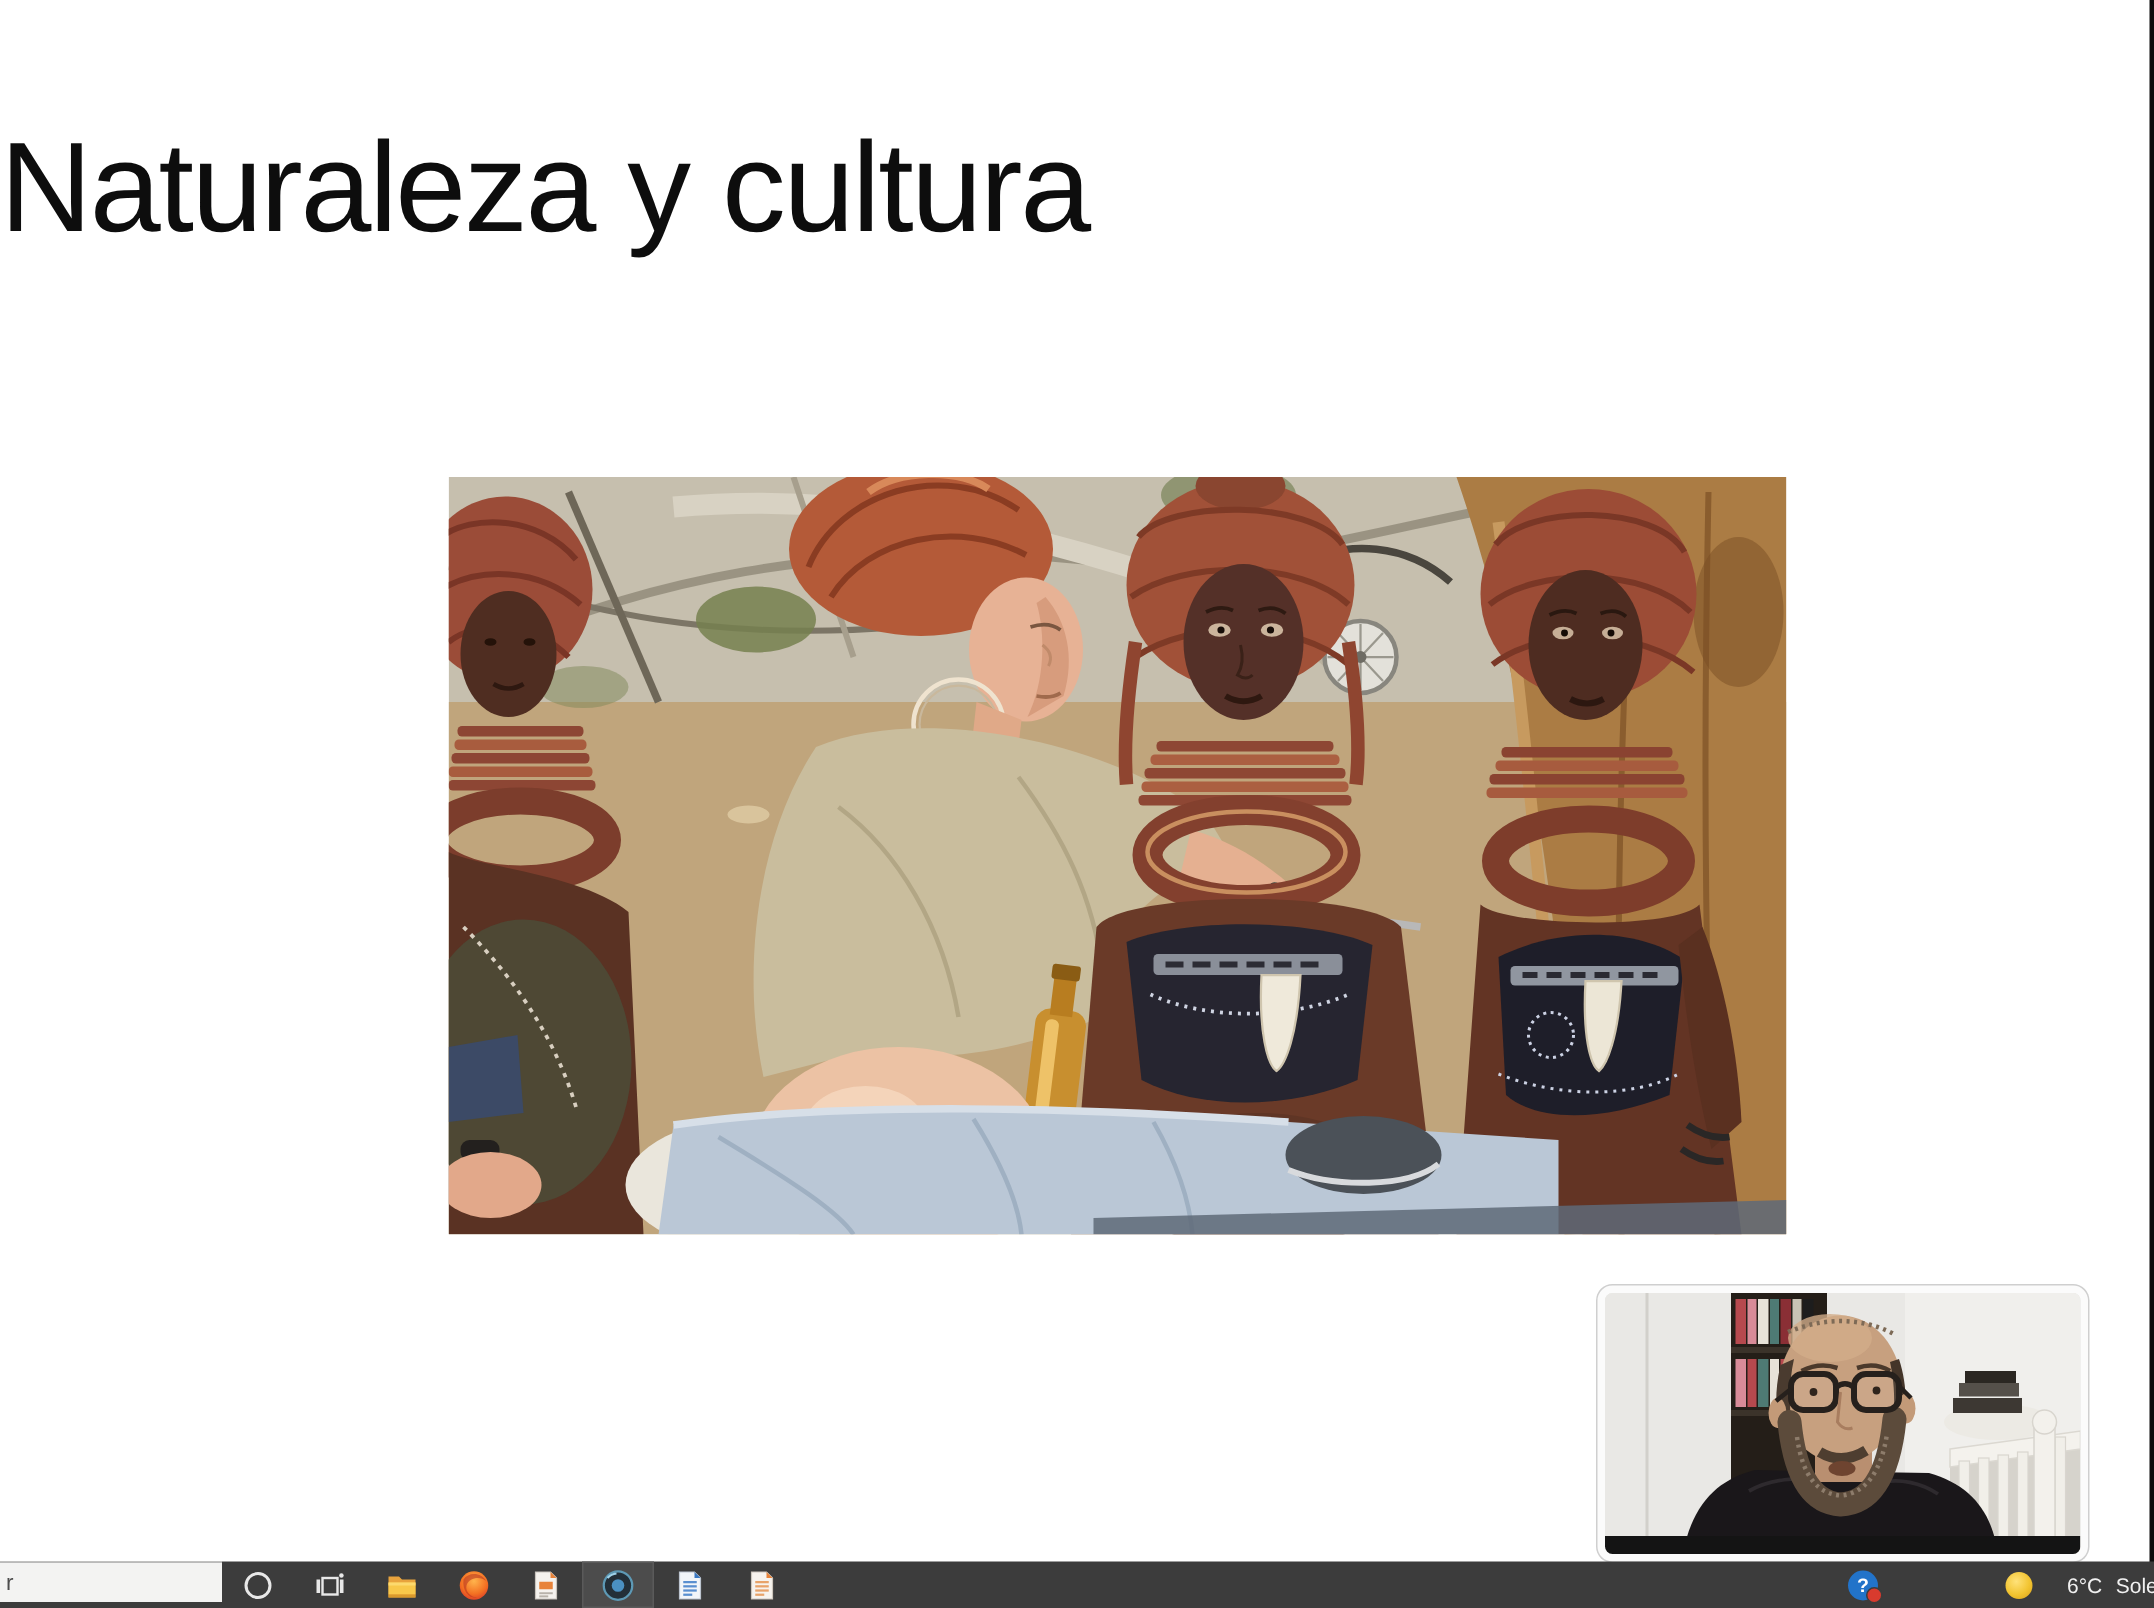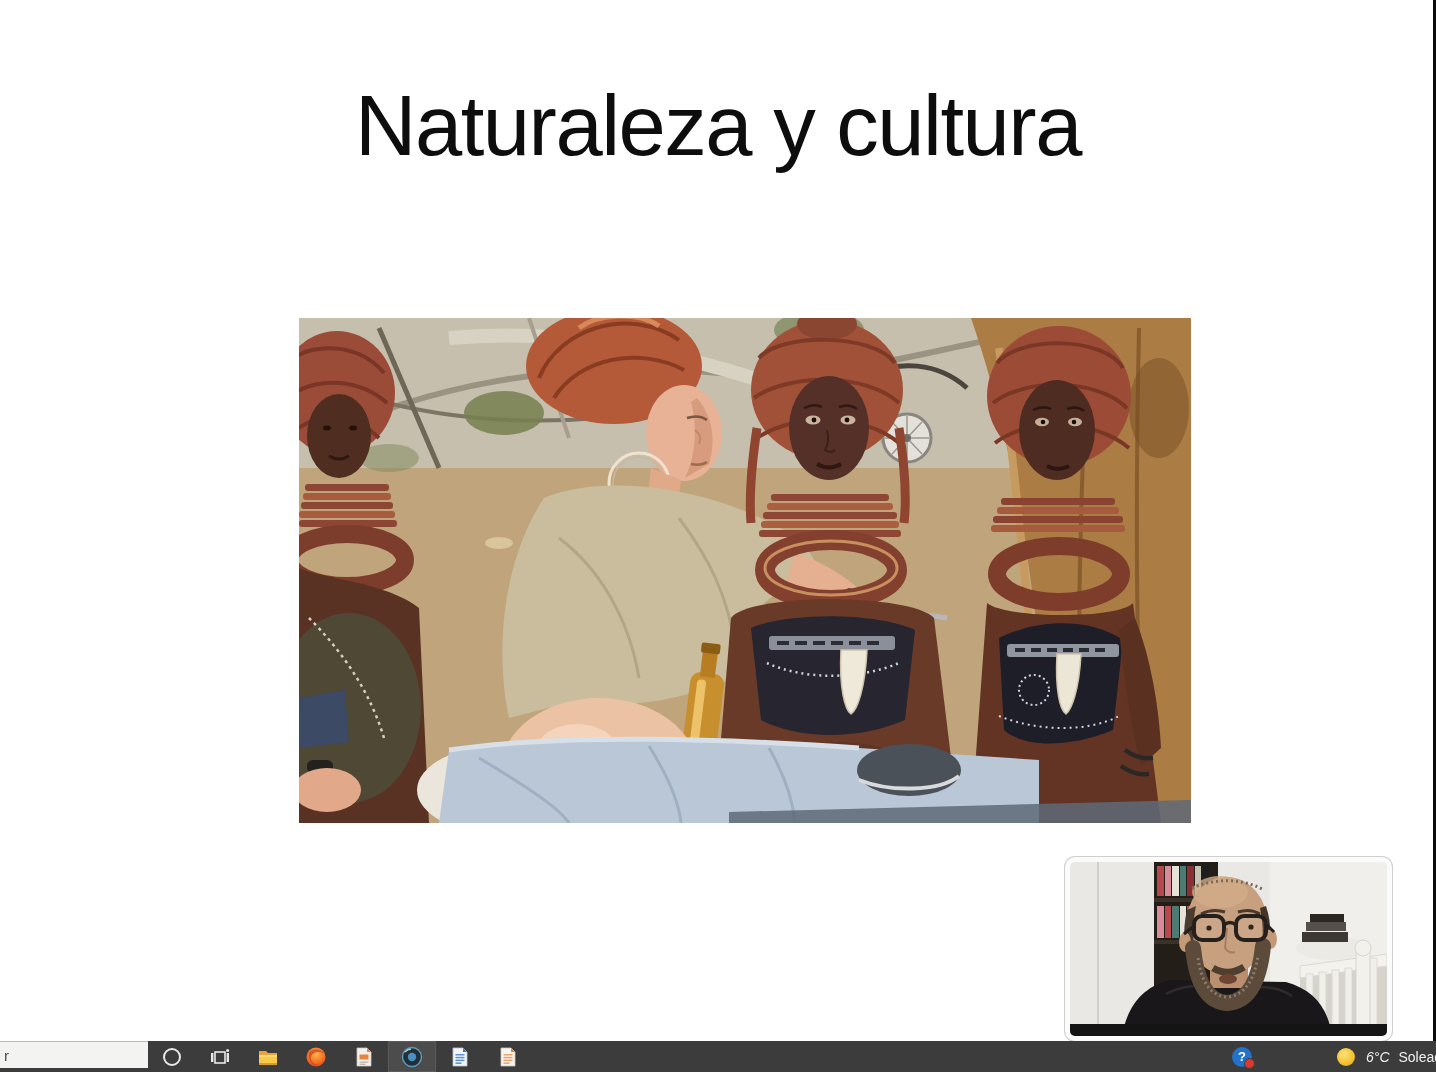--- a/index.html
+++ b/index.html
@@ -1,21 +1,21 @@
 <!DOCTYPE html>
 <html><head>
 <meta charset="utf-8">
 <style>
   html,body{margin:0;padding:0;background:#ffffff;}
   body{width:1436px;height:1072px;overflow:hidden;position:relative;
        font-family:"Liberation Sans",sans-serif;}
   .screen{position:absolute;inset:0;background:#ffffff;}
 
   
-  .slide-title{position:absolute;left:0;top:76px;width:1436px;text-align:center;
+  .slide-title{position:absolute;left:0;top:76px;width:1436px;text-align:left;
     font-size:85px;letter-spacing:-1.5px;color:#0d0d0d;font-weight:400;line-height:100px;}
 
   
   .slide-photo{position:absolute;left:299px;top:318px;width:892px;height:505px;overflow:hidden;}
   .slide-photo svg{display:block;}
 
   
   .webcam{position:absolute;left:1065px;top:857px;width:317px;height:174px;
     border:5px solid #fbfbfb;border-radius:10px;overflow:hidden;
     box-shadow:0 0 0 1px #cfcfcf;background:#e9e8e5;}
@@ -34,21 +34,21 @@
   .tb-icon.active{background:#4c4c4c;box-shadow:inset 0 0 0 1px #5a5a5a;}
   .tray{position:absolute;top:0;height:31px;display:flex;align-items:center;}
   .tray-help{left:1229px;width:26px;justify-content:center;}
   .help-bubble{position:relative;width:20px;height:20px;border-radius:50%;background:#2273c9;
     color:#ffffff;font-size:13px;font-weight:bold;text-align:center;line-height:20px;}
   .help-badge{position:absolute;right:-3px;bottom:-2px;width:9px;height:9px;border-radius:50%;
     background:#d83b2e;border:1px solid #3c3c3c;box-sizing:content-box;}
   .tray-weather{left:1337px;gap:9px;color:#f0f0f0;font-size:14px;white-space:nowrap;}
   .sun{width:18px;height:18px;border-radius:50%;
     background:radial-gradient(circle at 40% 35%,#ffe27a 0%,#f2c431 55%,#d89f18 100%);}
-  .w-temp{margin-left:2px;font-style:italic;}
+  .w-temp{margin-left:14px;}
 </style>
 </head>
 <body>
 
 <div class="screen">
 
   <div class="slide-title">Naturaleza y cultura</div>
 
   <div class="slide-photo">
     <svg viewBox="0 0 892 505" width="892" height="505">

